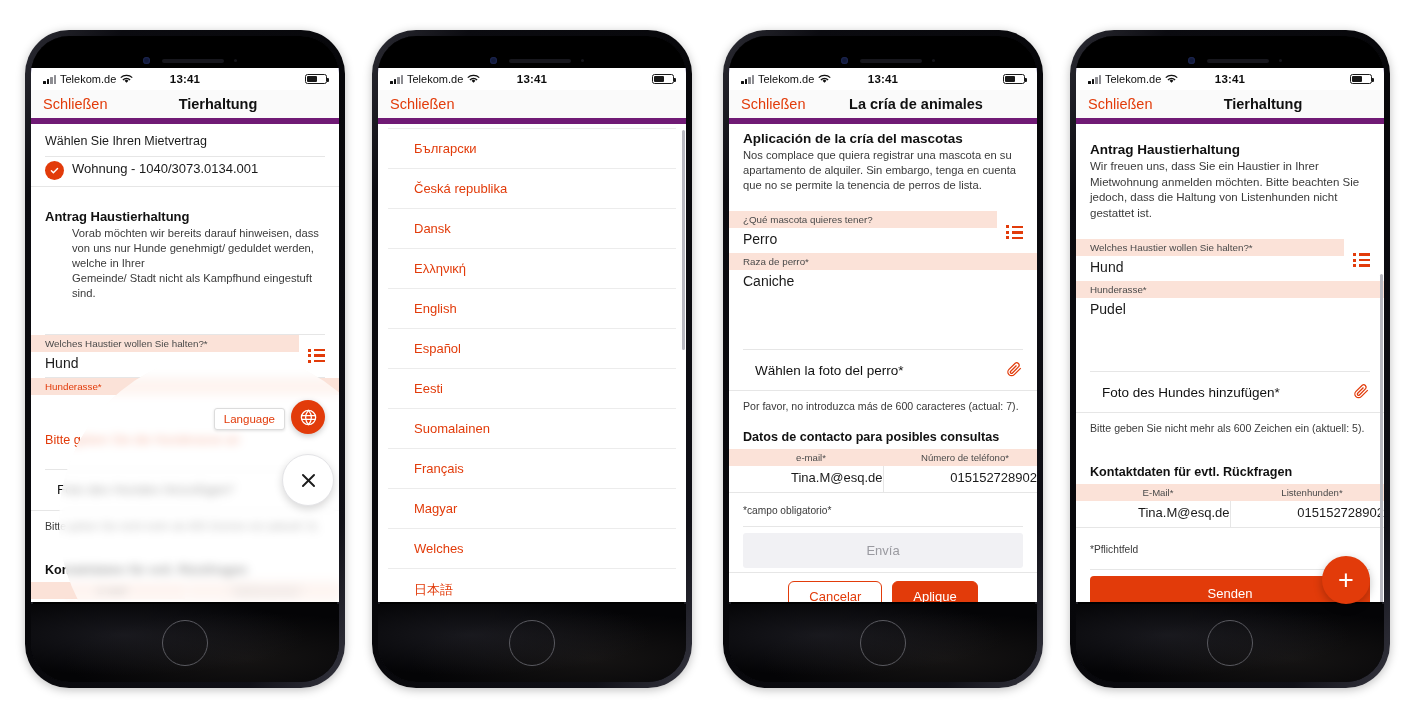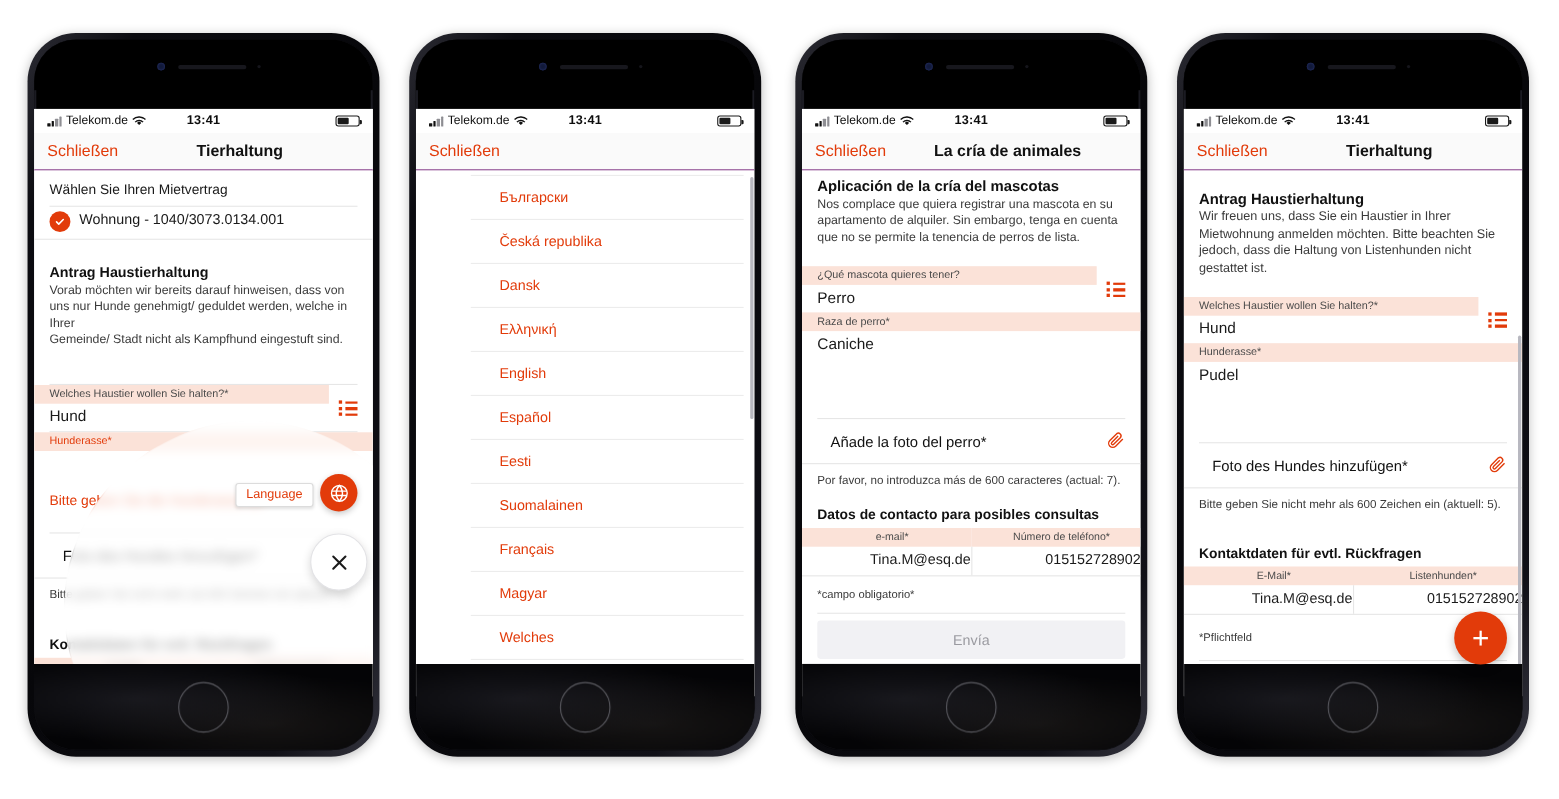--- a/index.html
+++ b/index.html
@@ -53,23 +53,23 @@
       #040406;
   }
   .home-btn {
     position: absolute; left: 50%; top: 50%; transform: translate(-50%,-50%);
     width: 46px; height: 46px; border-radius: 50%;
     border: 1px solid #5a5a60;
   }
 
   
   .screen {
-    position: absolute; left: 0; top: 63px;
+    position: absolute; left: 0; top: 32px;
     width: 100%; height: 534px;
-    background: #ffffff; overflow: hidden;
+    background: #c4b5fd; overflow: hidden;
   }
   .statusbar {
     height: 22px; display: flex; align-items: center;
     padding: 0 12px; font-size: 11px; color: #0d0d0d;
     background: #fff; font-weight: 600;
   }
   .sb-left { display: flex; align-items: center; gap: 4px; flex: 1; }
   .sb-time { font-size: 11.5px; font-weight: 700; letter-spacing: .2px; }
   .sb-right { flex: 1; display: flex; justify-content: flex-end; align-items: center; }
   .bars { display: inline-flex; align-items: flex-end; gap: 1px; height: 9px; }
@@ -84,21 +84,21 @@
     border-radius: 2.5px; position: relative; padding: 1.2px;
   }
   .battery::after {
     content:''; position:absolute; right:-3.2px; top:3px;
     width:1.8px; height:4px; background:#1a1a1a; border-radius:0 1px 1px 0;
   }
   .battery span { display:block; height:100%; width:58%; background:#1a1a1a; border-radius:1px; }
 
   .navbar {
     height: 34px; display: flex; align-items: center;
-    background: #fafafa; border-bottom: 1px solid #701a75;
+    background: #fafafa; border-bottom: 6px solid #701a75;
     padding: 0 12px; position: relative;
   }
   .nav-close { color: #e23b0a; font-size: 14.5px; font-weight: 400; }
   .nav-title {
     position: absolute; left: 0; right: 0; text-align: center;
     font-size: 14.5px; font-weight: 700; color: #111; pointer-events: none;
   }
   .nav-title.with-left { left: 74px; right: 8px; text-align: center; }
 
   .content { position: relative; height: 478px; overflow: hidden; background: #fff; }
@@ -169,21 +169,21 @@
   .btn-outline {
     border:1.6px solid #e23b0a; color:#e23b0a; background:#fff;
     border-radius:6px; font-size:13px; padding:7px 20px;
   }
   .btn-solid {
     background:#e23b0a; color:#fff; border:1.6px solid #e23b0a;
     border-radius:6px; font-size:13px; padding:7px 20px;
   }
 
   
-  .lang-list { padding-top: 4px; padding-left: 40px; }
+  .lang-list { padding-top: 4px; }
   .lang-item {
     color:#e23b0a; font-size:13px; padding: 12px 0 12px 26px;
     border-bottom:1px solid #ececec; margin: 0 10px;
   }
   .lang-item:first-child { border-top:1px solid #ececec; }
 
   
   .fab-wrap { position:absolute; right:0; bottom:0; width:100%; height:100%; pointer-events:none; }
   .blur-veil {
     position:absolute; right:-60px; bottom:-90px;
@@ -273,21 +273,21 @@
               <svg viewBox="0 0 16 16">
                   <path d="M3.5 8.3 6.4 11.2 12.4 5.2" stroke="#fff" stroke-width="2.1" fill="none" stroke-linecap="round" stroke-linejoin="round"></path>
                 </svg>
             </span>
             <span class="sel-label">Wohnung - 1040/3073.0134.001</span>
           </div>
           <div class="rule-full" style="margin-top:4px;"></div>
 
           <div class="sec" style="padding-top:22px;">
             <div class="h-bold">Antrag Haustierhaltung</div>
-            <div class="body-txt" style="white-space:pre-line;">Vorab möchten wir bereits darauf hinweisen, dass von uns nur Hunde genehmigt/  geduldet werden, welche in Ihrer
+            <div class="body-txt" style="white-space:pre-line;margin-left:27px;">Vorab möchten wir bereits darauf hinweisen, dass von uns nur Hunde genehmigt/  geduldet werden, welche in Ihrer
 Gemeinde/ Stadt nicht als Kampfhund eingestuft sind.</div>
           </div>
 
           <div style="height:24px"></div>
           <div class="rule"></div>
 
           <div class="fieldgroup">
             <div class="flabel" style="margin-right:40px;">Welches Haustier wollen Sie halten?*</div>
             <div class="fvalue">Hund</div>
             <span class="list-icon">
@@ -483,21 +483,21 @@
             </span>
           </div>
           <div class="fieldgroup">
             <div class="flabel">Raza de perro*</div>
             <div class="fvalue">Caniche</div>
           </div>
 
           <div style="height:54px"></div>
           <div class="rule"></div>
           <div class="attach-row">
-            <span class="attach-label">Añade la foto del perro*</span>
+            <span class="attach-label">Wählen la foto del perro*</span>
             <svg class="clip" viewBox="0 0 24 24" fill="none" stroke="currentColor" stroke-width="1.7">
               <path d="M21 9.5 12.3 18.2a4.9 4.9 0 1 1-7-7L13.6 3a3.3 3.3 0 0 1 4.6 4.6l-8.3 8.3a1.6 1.6 0 0 1-2.3-2.3l7.7-7.7"></path>
             </svg>
           </div>
           <div class="rule-full"></div>
           <div class="hint">Por favor, no introduzca más de 600 caracteres (actual: 7).</div>
           <div class="contact-head">Datos de contacto para posibles consultas</div>
           <div class="two-col">
             <div class="col-label">e-mail*</div>
             <div class="col-label">Número de teléfono*</div>

